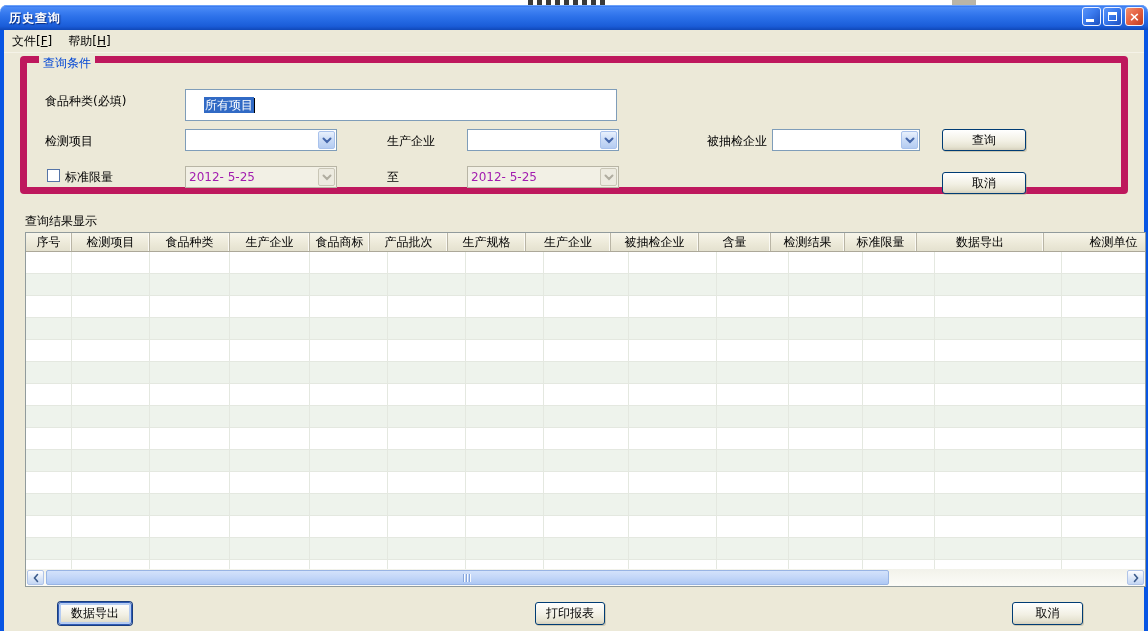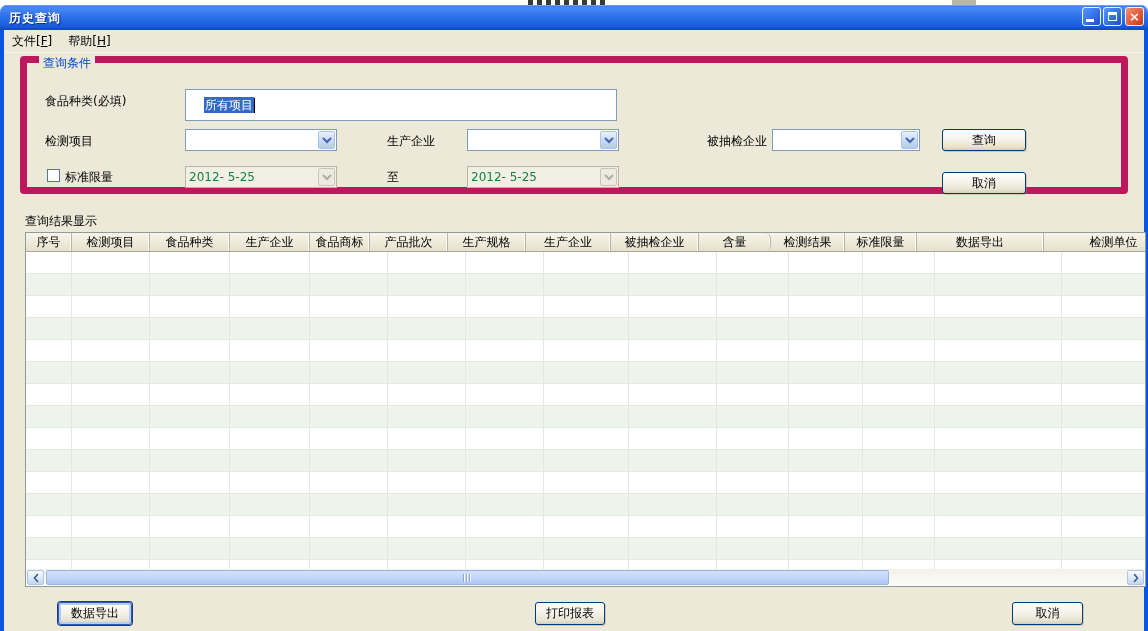--- a/index.html
+++ b/index.html
@@ -55,21 +55,21 @@
   .selected-text{background:#316ac5;color:#fff;padding:0 1px;line-height:16px}
   .caret{width:1px;height:15px;background:#000;margin-left:0}
 
   .combo{position:absolute;height:22px;box-sizing:border-box;border:1px solid #7f9db9;
     background:#fff;display:flex;align-items:stretch}
   .combo .val{flex:1;overflow:hidden;white-space:nowrap;line-height:20px;padding-left:3px}
   .combo .cbtn{width:17px;margin:1px;border-radius:2px;box-sizing:border-box;
     background:linear-gradient(180deg,#e9f1fd 0%,#cadbf6 50%,#b4ccf2 100%);
     border:1px solid #a9c2ec;display:flex;align-items:center;justify-content:center}
   .combo.disabled{border-color:#b8b5a5;background:#f2f0e5}
-  .combo.disabled .val{color:#15803d}
+  .combo.disabled .val{color:#a21caf}
   .combo.disabled .cbtn{background:#edebe0;border-color:#c9c6b6}
 
   .checkbox{position:absolute;width:13px;height:13px;box-sizing:border-box;background:#fff;
     border:1px solid #5574a7}
 
   .btn{position:absolute;box-sizing:border-box;border:1px solid #003c74;border-radius:3px;
     background:linear-gradient(180deg,#ffffff 0%,#f2f0e4 55%,#e5e2d0 85%,#d5d0bd 100%);
     display:flex;align-items:center;justify-content:center;font-size:12px;cursor:default;
     box-shadow:1px 1px 0 rgba(160,150,120,.4)}
   .btn.focused{border-color:#2f5bb5;
@@ -201,21 +201,21 @@
   <div class="thead">
       <div class="th" style="width: 46px;">序号</div>
       <div class="th" style="width: 78px;">检测项目</div>
       <div class="th" style="width: 80px;">食品种类</div>
       <div class="th" style="width: 80px;">生产企业</div>
       <div class="th" style="width: 60px;">食品商标</div>
       <div class="th" style="width: 78px;">产品批次</div>
       <div class="th" style="width: 78px;">生产规格</div>
       <div class="th" style="width: 85px;">生产企业</div>
       <div class="th" style="width: 88px;">被抽检企业</div>
-      <div class="th" style="width: 72px; border-radius: 6px;">含量</div>
+      <div class="th" style="width: 72px;">含量</div>
       <div class="th" style="width: 74px;">检测结果</div>
       <div class="th" style="width: 72px;">标准限量</div>
       <div class="th" style="width: 127px;">数据导出</div>
       <div class="th" style="width: 140px;">检测单位</div>
     </div>
   <div class="tbody">
       <div class="tr">
         <div class="td" style="width: 46px;"></div>
         <div class="td" style="width: 78px;"></div>
         <div class="td" style="width: 80px;"></div>

